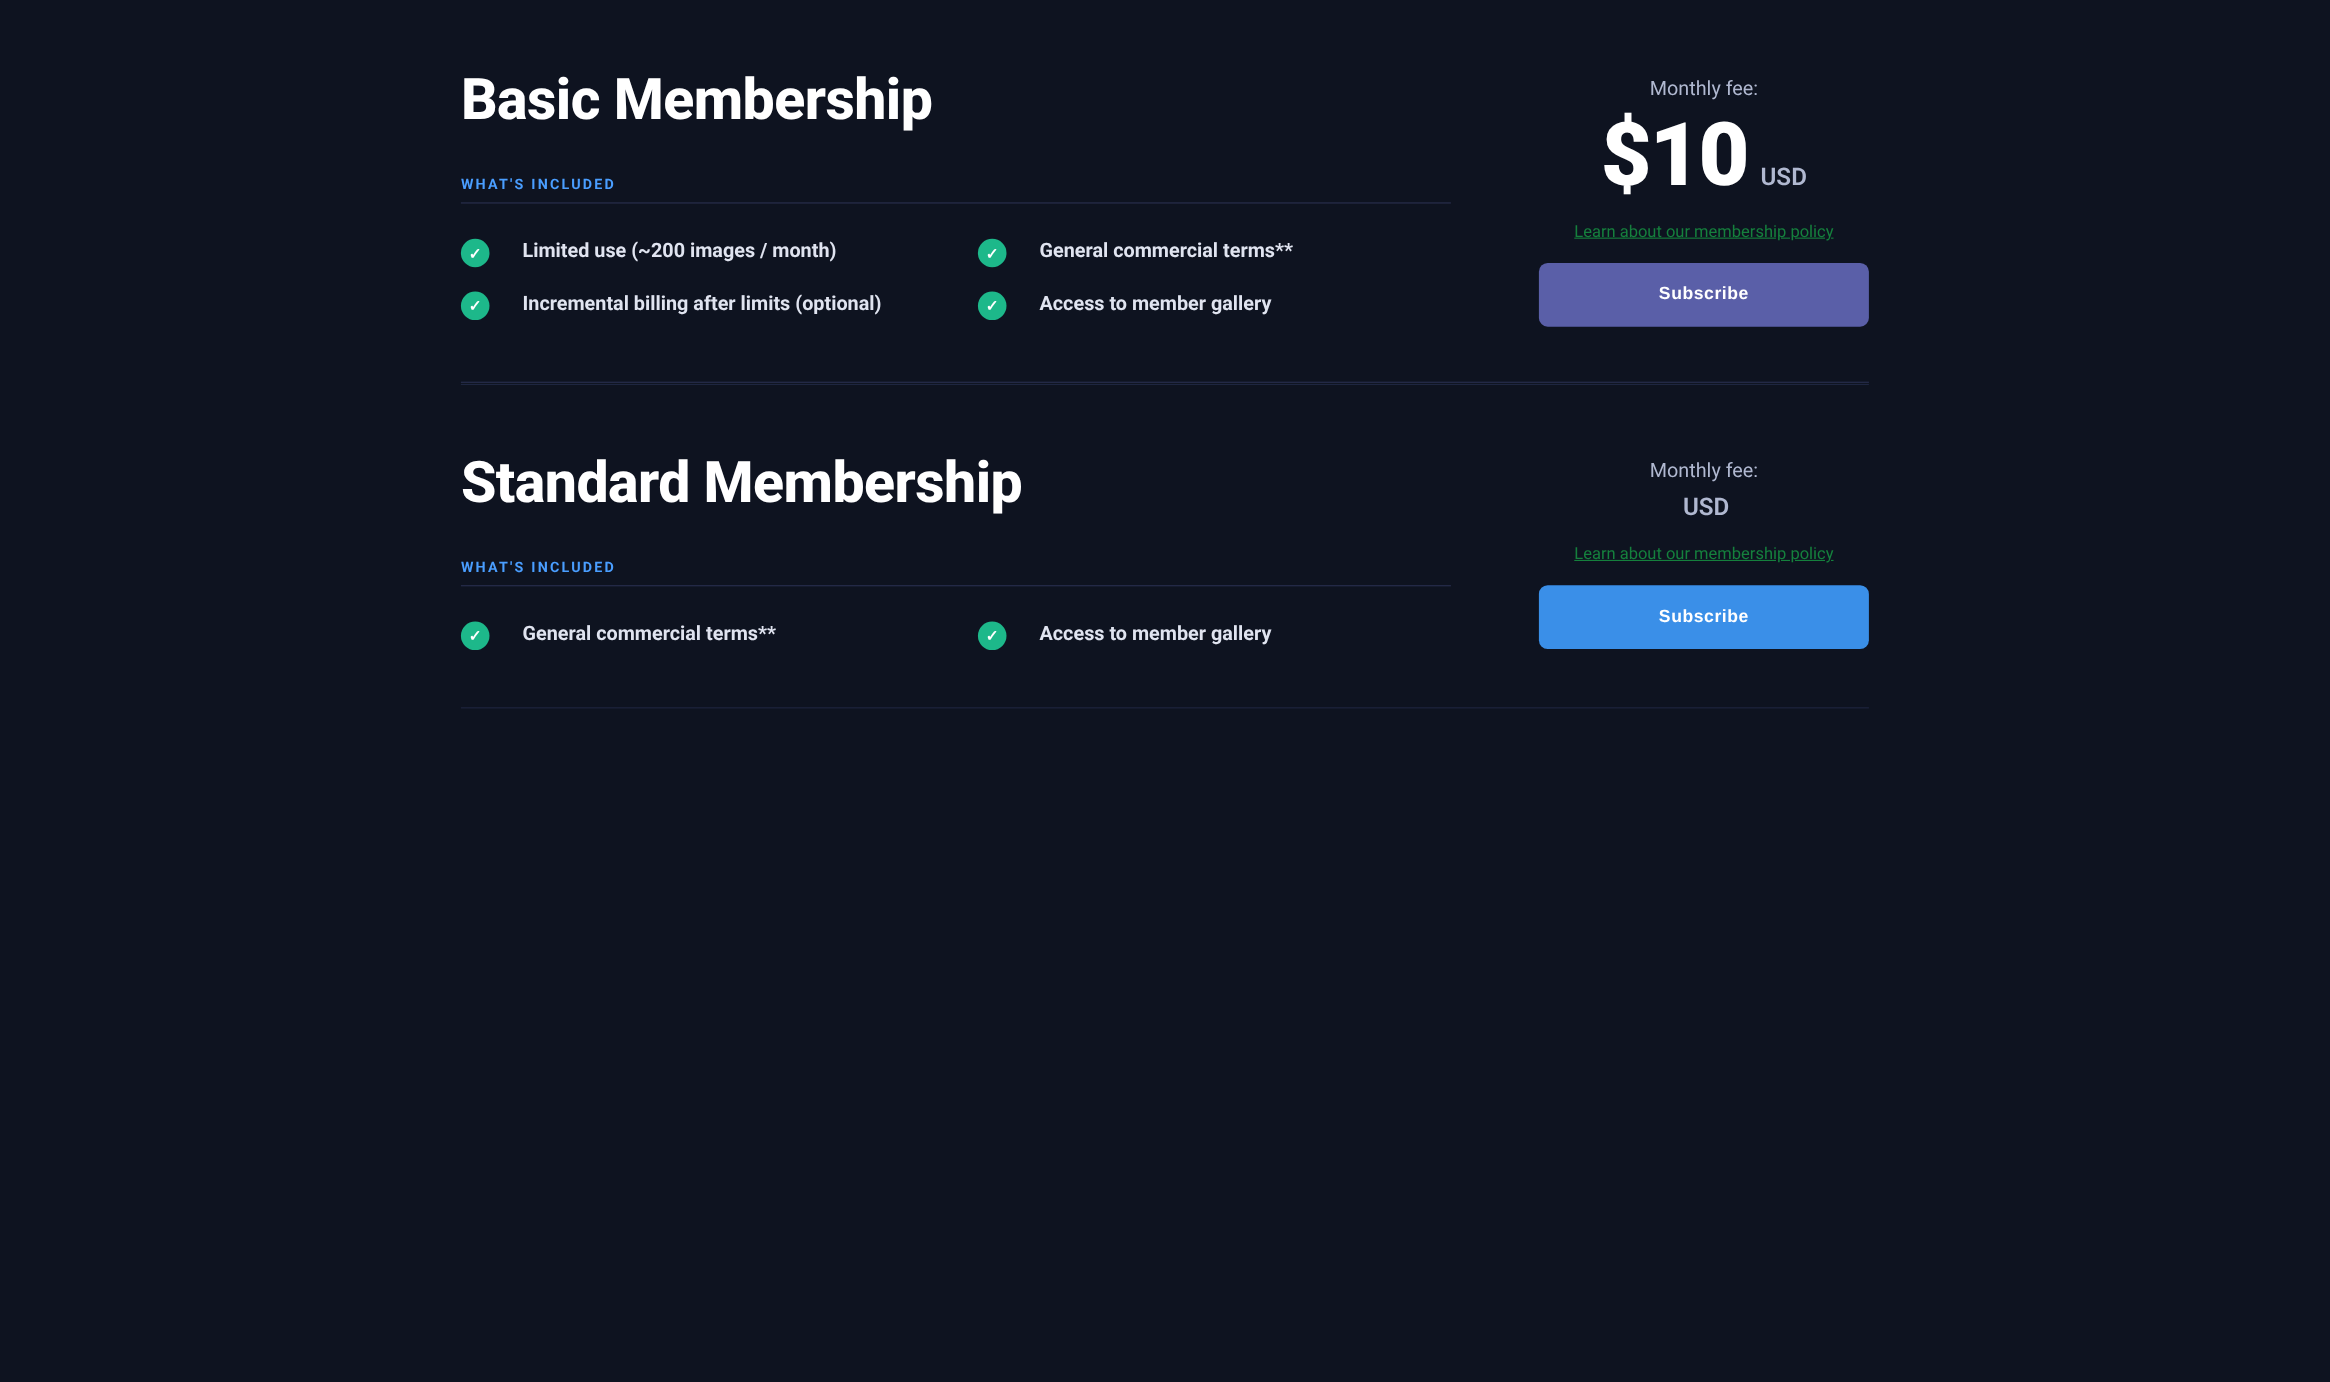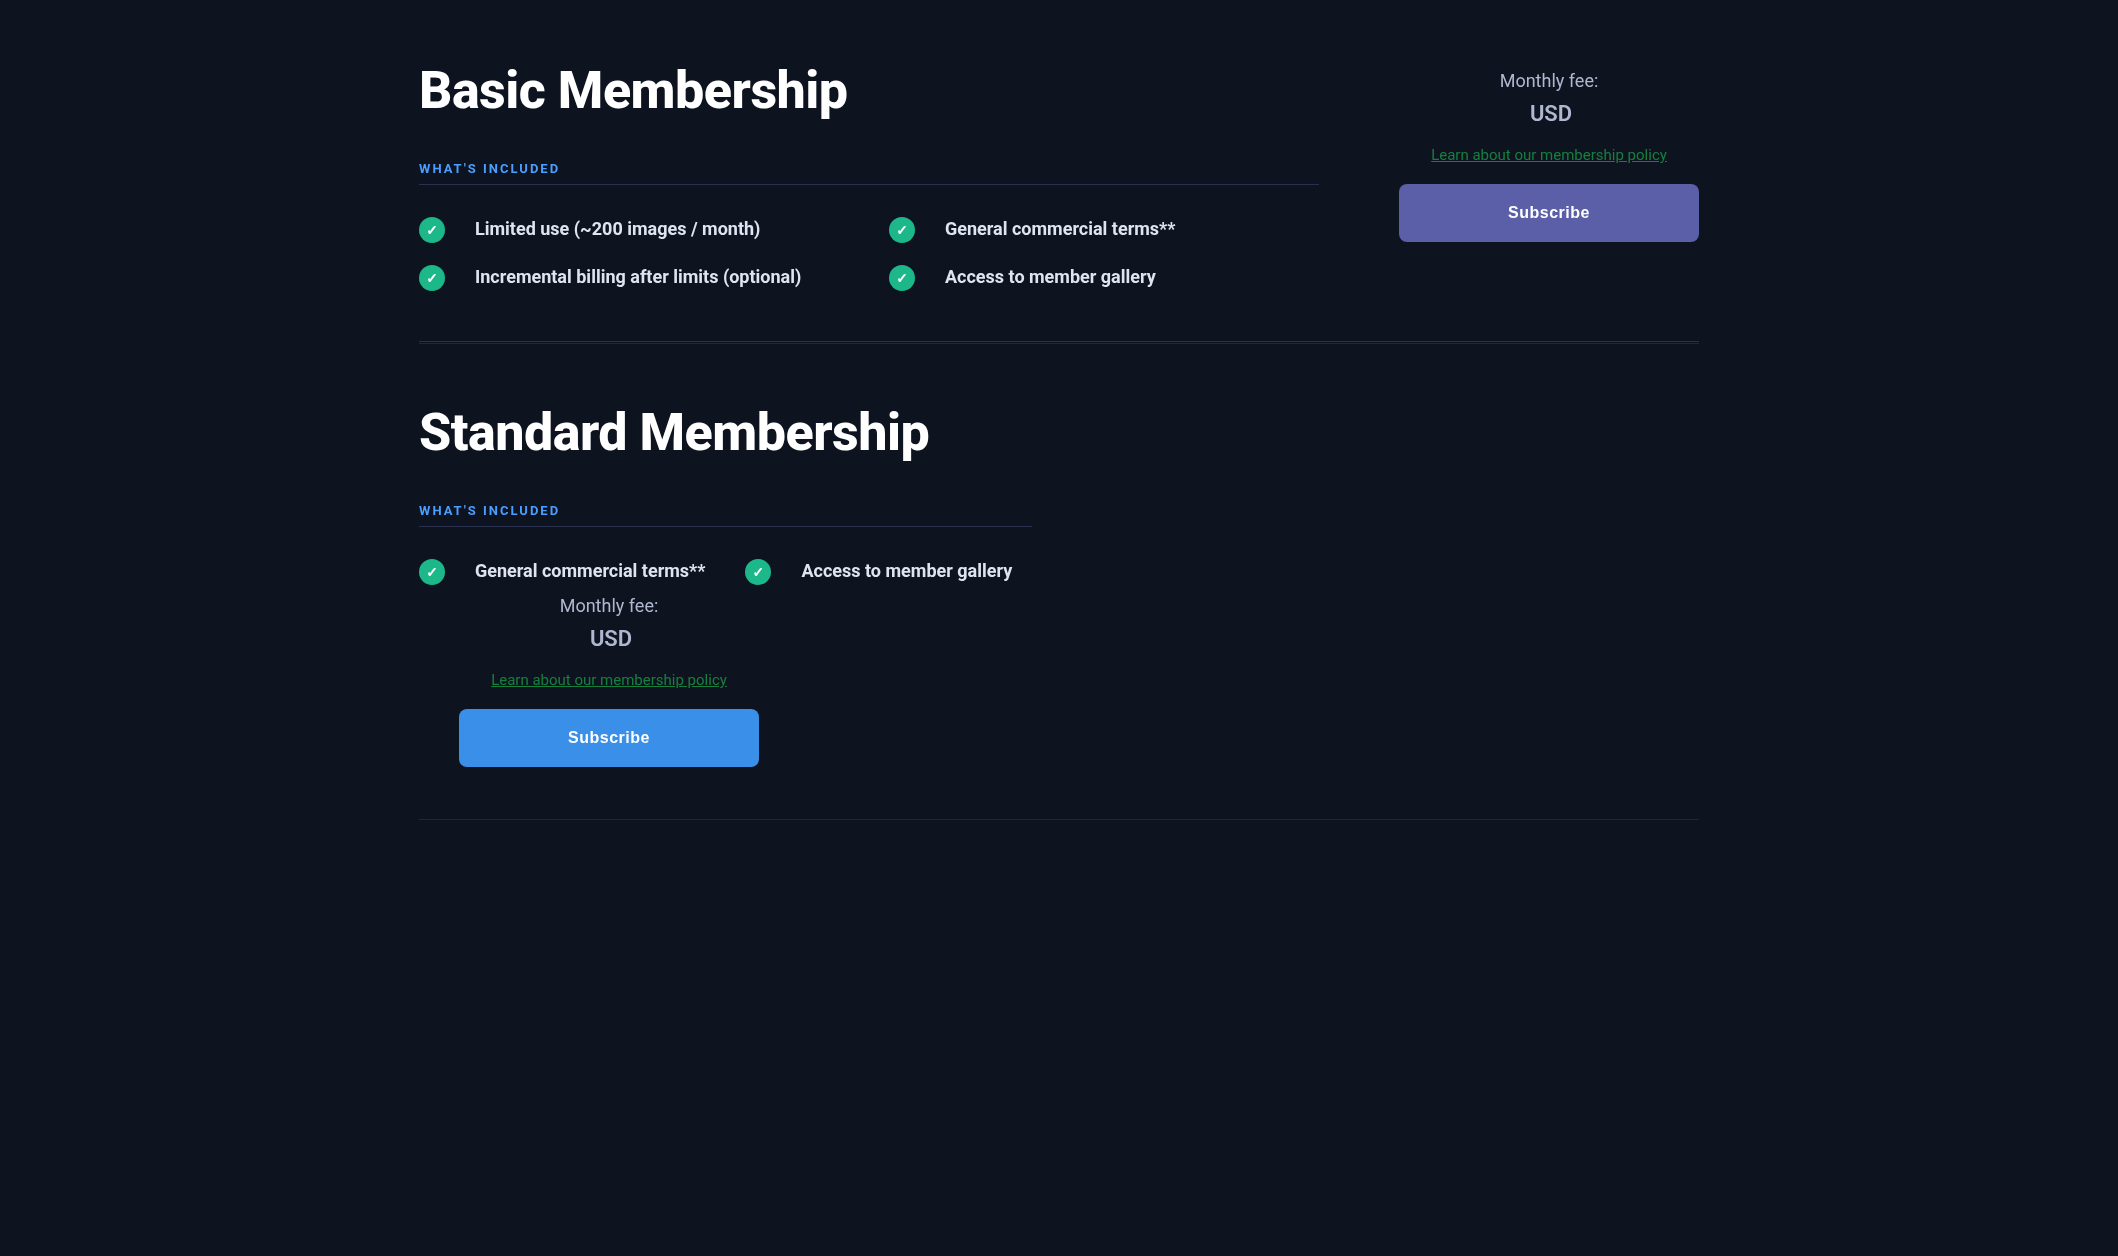--- a/index.html
+++ b/index.html
@@ -201,28 +201,29 @@
         <div class="feature-item">
           <div class="check-icon"></div>
           <span class="feature-text">Access to member gallery</span>
         </div>
       </div>
     </div>
 
     <div class="membership-right">
       <div class="monthly-fee-label">Monthly fee:</div>
       <div class="price-display">
+        <span class="price-amount">$10</span>
         <span class="price-currency">USD</span>
       </div>
       <a class="policy-link">Learn about our membership policy</a>
       <button class="subscribe-button subscribe-button-basic">Subscribe</button>
     </div>
   </div>
 
-  <div class="membership-section" style="border-bottom: none; flex-direction: column;">
+  <div class="membership-section" style="border-bottom: none;">
     <div class="membership-left">
       <h1 class="membership-title">Standard Membership</h1>
 
       <div class="what-included-label">WHAT'S INCLUDED</div>
       <div class="divider-line"></div>
 
       <div class="features-grid">
         <div class="feature-item">
           <div class="check-icon"></div>
           <span class="feature-text">General commercial terms**</span>

